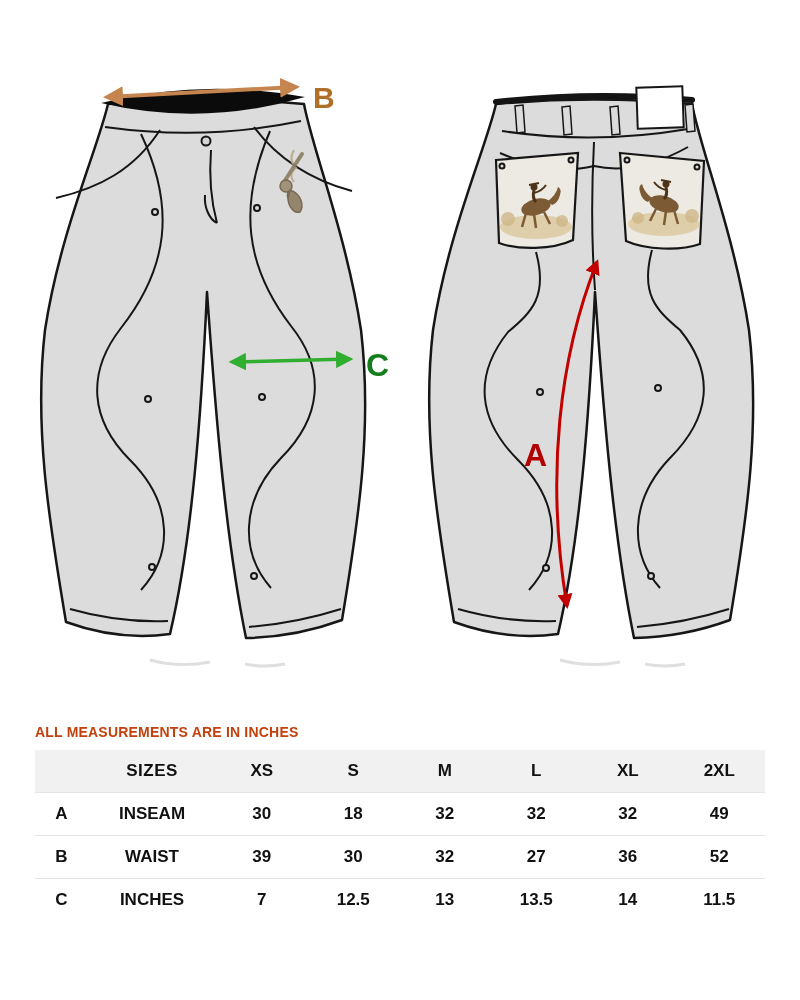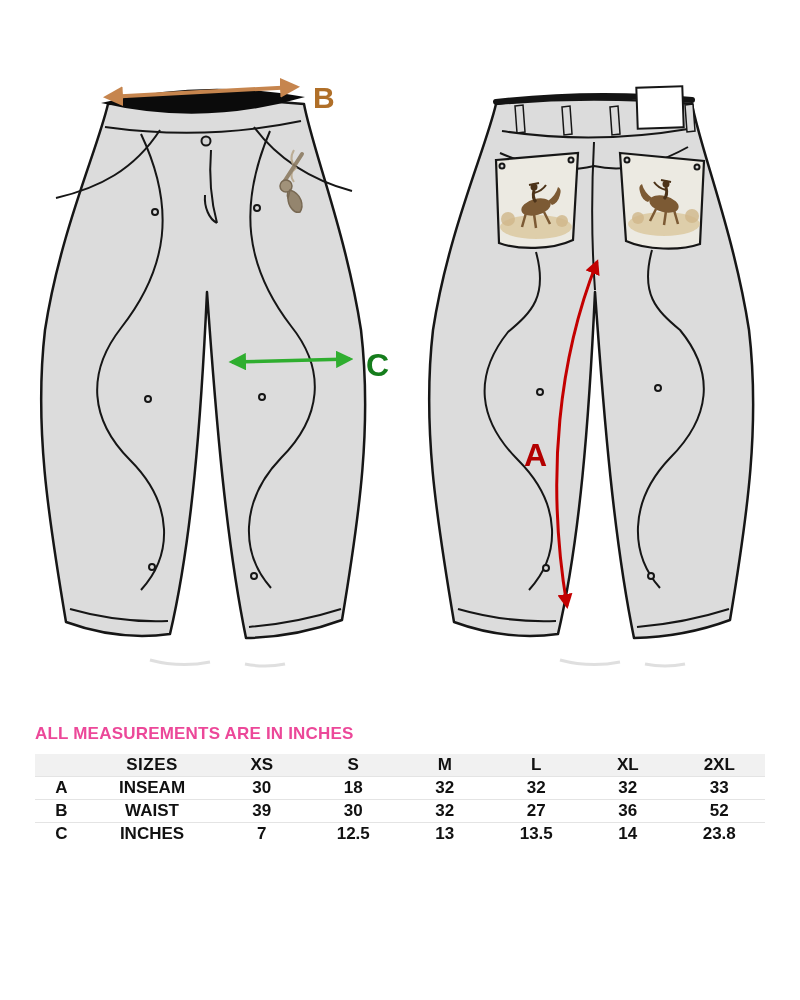--- a/index.html
+++ b/index.html
@@ -2,33 +2,33 @@
 <html><head>
 <meta charset="utf-8">
 <style>
   html,body{margin:0;padding:0;background:#ffffff;}
   body{width:800px;height:1000px;font-family:"Liberation Sans",sans-serif;color:#111;}
   .stage{width:800px;height:700px;}
   svg{display:block;}
   svg text{font-family:"Liberation Sans",sans-serif;font-weight:bold;}
   .measure-heading{
     margin:24px 0 8px 35px;
-    font-size:17px;
+    font-size:14px;
     font-weight:bold;
     letter-spacing:.2px;
-    color:#ec4899;
+    color:#c2410c;
   }
   table.size-chart{
     border-collapse:collapse;
     width:730px;
     margin:10px 35px 0 35px;
     table-layout:fixed;
   }
   table.size-chart th, table.size-chart td{
-    padding:1px 4px;
+    padding:11px 4px;
     text-align:center;
     font-size:17px;
     font-weight:bold;
     color:#111;
   }
   table.size-chart thead tr{background:#f1f1f1;}
   th.col-letter, td.col-letter{width:45px;}
   th.col-name, td.col-name{width:120px;text-align:left;padding-left:12px;}
   th.sizes{color:#8b8b8b;font-size:20px;letter-spacing:.5px;}
   table.size-chart tbody tr{border-top:1px solid #e4e4e4;}
@@ -172,36 +172,36 @@
   </thead>
   <tbody>
     <tr>
       <td class="col-letter">A</td>
       <td class="col-name">INSEAM</td>
       <td>30</td>
       <td>18</td>
       <td>32</td>
       <td>32</td>
       <td>32</td>
-      <td>33</td>
+      <td>49</td>
     </tr>
     <tr>
       <td class="col-letter">B</td>
       <td class="col-name">WAIST</td>
       <td>39</td>
       <td>30</td>
       <td>32</td>
       <td>27</td>
       <td>36</td>
       <td>52</td>
     </tr>
     <tr>
       <td class="col-letter">C</td>
       <td class="col-name">INCHES</td>
       <td>7</td>
       <td>12.5</td>
       <td>13</td>
       <td>13.5</td>
       <td>14</td>
-      <td>23.8</td>
+      <td>11.5</td>
     </tr>
   </tbody>
 </table>
 
 </body></html>

